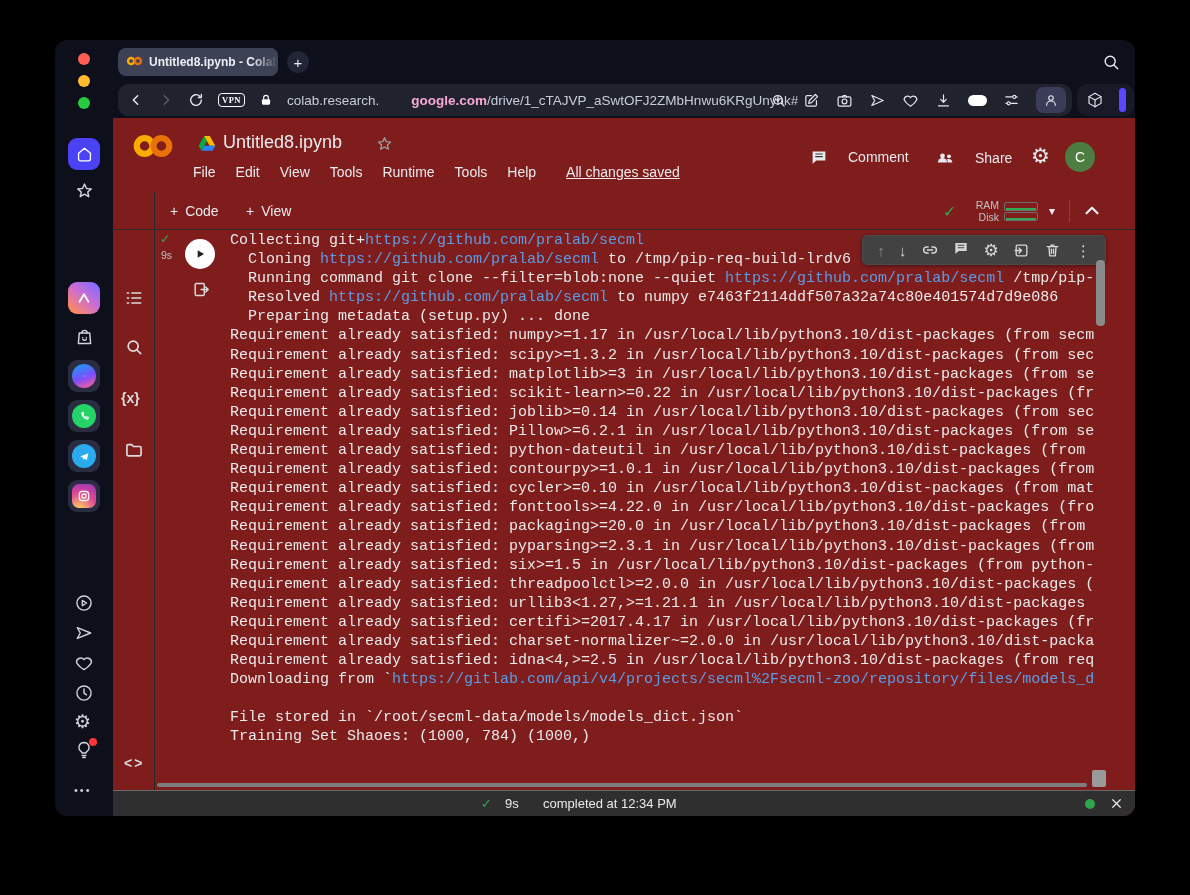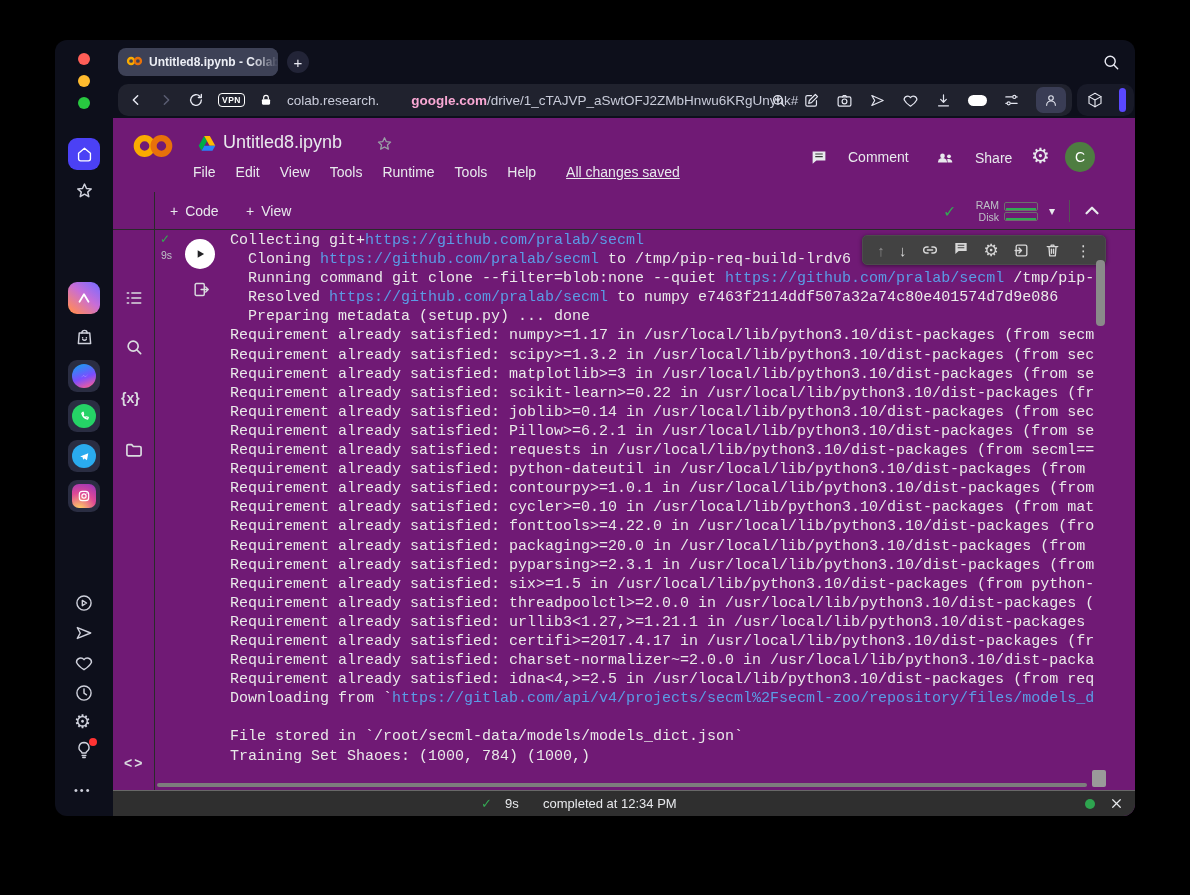--- a/index.html
+++ b/index.html
@@ -27,34 +27,34 @@
   .tab-title { color:#eceef5; font-size:12px; font-weight:bold; margin-left:6px; white-space:nowrap; }
   .tab-fade { position:absolute; right:0; top:0; width:26px; height:100%;
               background:linear-gradient(90deg, rgba(61,65,86,0), #3d4156); }
   .newtab { position:absolute; left:160px; top:11px; margin-left:14px; width:22px; height:22px; border-radius:50%;
             background:#222437; color:#e8e9f2; font-size:15px; display:flex; align-items:center; justify-content:center; }
   .topsearch { position:absolute; right:14px; top:12px; color:#e8e9f2; }
 
   
   .urlbar { position:absolute; left:5px; top:44px; width:954px; height:32px; border-radius:10px;
             background:#20222e; display:flex; align-items:center; padding:0 10px; color:#e7e9f2; }
-  .urlbar .gap { margin-right:14px; display:flex; align-items:center; }
+  .urlbar .gap { margin-right:14px; display:flex; align-items:center;font-family:Liberation Serif, serif; }
   .vpn { border:1.4px solid #fff; border-radius:4px; font-size:8.5px; font-weight:bold;
          padding:1px 3px; letter-spacing:.5px; color:#fff; }
   .urltext { font-size:13.5px; color:#c9ccda; white-space:nowrap; }
   .urltext b { color:#f9a8d4;margin-left:32px; }
   .urlicons { position:absolute; right:6px; top:0; height:32px; display:flex; align-items:center; gap:16px; color:#e3e5ef; }
   .pillicon { width:19px; height:11px; background:#fff; border-radius:6px; }
   .personbox { width:30px; height:26px; border-radius:7px; background:#3a3d55; display:flex; align-items:center; justify-content:center; }
   .extpill { position:absolute; left:964px; top:44px; width:57px; height:32px; border-radius:10px;
              background:#181a28; display:flex; align-items:center; padding-left:9px; color:#e8e9f2; }
   .extbar { position:absolute; right:8px; top:4px; width:7px; height:24px; border-radius:3.5px; background:#5a48ff; }
 
   
-  .colab { position:absolute; left:58px; top:78px; width:1022px; height:698px; background:#701a75; }
+  .colab { position:absolute; left:58px; top:78px; width:1022px; height:698px; background:#7f1d1d; }
   .chead { position:absolute; left:0; top:0; width:100%; height:74px; }
   .doc-title { position:absolute; left:110px; top:14px; font-size:18px; color:#e8eaed; }
   .menus { position:absolute; left:70px; top:46px; display:flex; align-items:center; }
   .menus span { font-size:14px; color:#e8eaed; padding:0 10px; }
   .savestatus { font-size:14px; color:#9aa0a6; text-decoration:underline; margin-left:10px; padding:0 10px; }
   .hbtn { position:absolute; display:flex; align-items:center; gap:20px; color:#e8eaed; font-size:14px; top:30px; }
   .avatar { position:absolute; left:952px; top:24px; width:30px; height:30px; border-radius:50%;
             background:#4e7d41; color:#fff; font-size:14px; display:flex; align-items:center; justify-content:center; }
   .gearglyph { font-size:21px; color:#e8eaed; line-height:1; }
 
@@ -473,21 +473,20 @@
             <div class="out-line"><span>  Cloning </span><span class="out-link">https://github.com/pralab/secml</span><span> to /tmp/pip-req-build-lrdv6</span></div>
             <div class="out-line"><span>  Running command git clone --filter=blob:none --quiet </span><span class="out-link">https://github.com/pralab/secml</span><span> /tmp/pip-</span></div>
             <div class="out-line"><span>  Resolved </span><span class="out-link">https://github.com/pralab/secml</span><span> to numpy e7463f2114ddf507a32a74c80e401574d7d9e086</span></div>
             <div class="out-line"><span>  Preparing metadata (setup.py) ... done</span></div>
             <div class="out-line"><span>Requirement already satisfied: numpy&gt;=1.17 in /usr/local/lib/python3.10/dist-packages (from secm</span></div>
             <div class="out-line"><span>Requirement already satisfied: scipy&gt;=1.3.2 in /usr/local/lib/python3.10/dist-packages (from sec</span></div>
             <div class="out-line"><span>Requirement already satisfied: matplotlib&gt;=3 in /usr/local/lib/python3.10/dist-packages (from se</span></div>
             <div class="out-line"><span>Requirement already satisfied: scikit-learn&gt;=0.22 in /usr/local/lib/python3.10/dist-packages (fr</span></div>
             <div class="out-line"><span>Requirement already satisfied: joblib&gt;=0.14 in /usr/local/lib/python3.10/dist-packages (from sec</span></div>
             <div class="out-line"><span>Requirement already satisfied: Pillow&gt;=6.2.1 in /usr/local/lib/python3.10/dist-packages (from se</span></div>
-            <div class="out-line"><span>Requirement already satisfied: requests in /usr/local/lib/python3.10/dist-packages (from secml==</span></div>
             <div class="out-line"><span>Requirement already satisfied: python-dateutil in /usr/local/lib/python3.10/dist-packages (from</span></div>
             <div class="out-line"><span>Requirement already satisfied: contourpy&gt;=1.0.1 in /usr/local/lib/python3.10/dist-packages (from</span></div>
             <div class="out-line"><span>Requirement already satisfied: cycler&gt;=0.10 in /usr/local/lib/python3.10/dist-packages (from mat</span></div>
             <div class="out-line"><span>Requirement already satisfied: fonttools&gt;=4.22.0 in /usr/local/lib/python3.10/dist-packages (fro</span></div>
             <div class="out-line"><span>Requirement already satisfied: packaging&gt;=20.0 in /usr/local/lib/python3.10/dist-packages (from</span></div>
             <div class="out-line"><span>Requirement already satisfied: pyparsing&gt;=2.3.1 in /usr/local/lib/python3.10/dist-packages (from</span></div>
             <div class="out-line"><span>Requirement already satisfied: six&gt;=1.5 in /usr/local/lib/python3.10/dist-packages (from python-</span></div>
             <div class="out-line"><span>Requirement already satisfied: threadpoolctl&gt;=2.0.0 in /usr/local/lib/python3.10/dist-packages (</span></div>
             <div class="out-line"><span>Requirement already satisfied: urllib3&lt;1.27,&gt;=1.21.1 in /usr/local/lib/python3.10/dist-packages</span></div>
             <div class="out-line"><span>Requirement already satisfied: certifi&gt;=2017.4.17 in /usr/local/lib/python3.10/dist-packages (fr</span></div>

